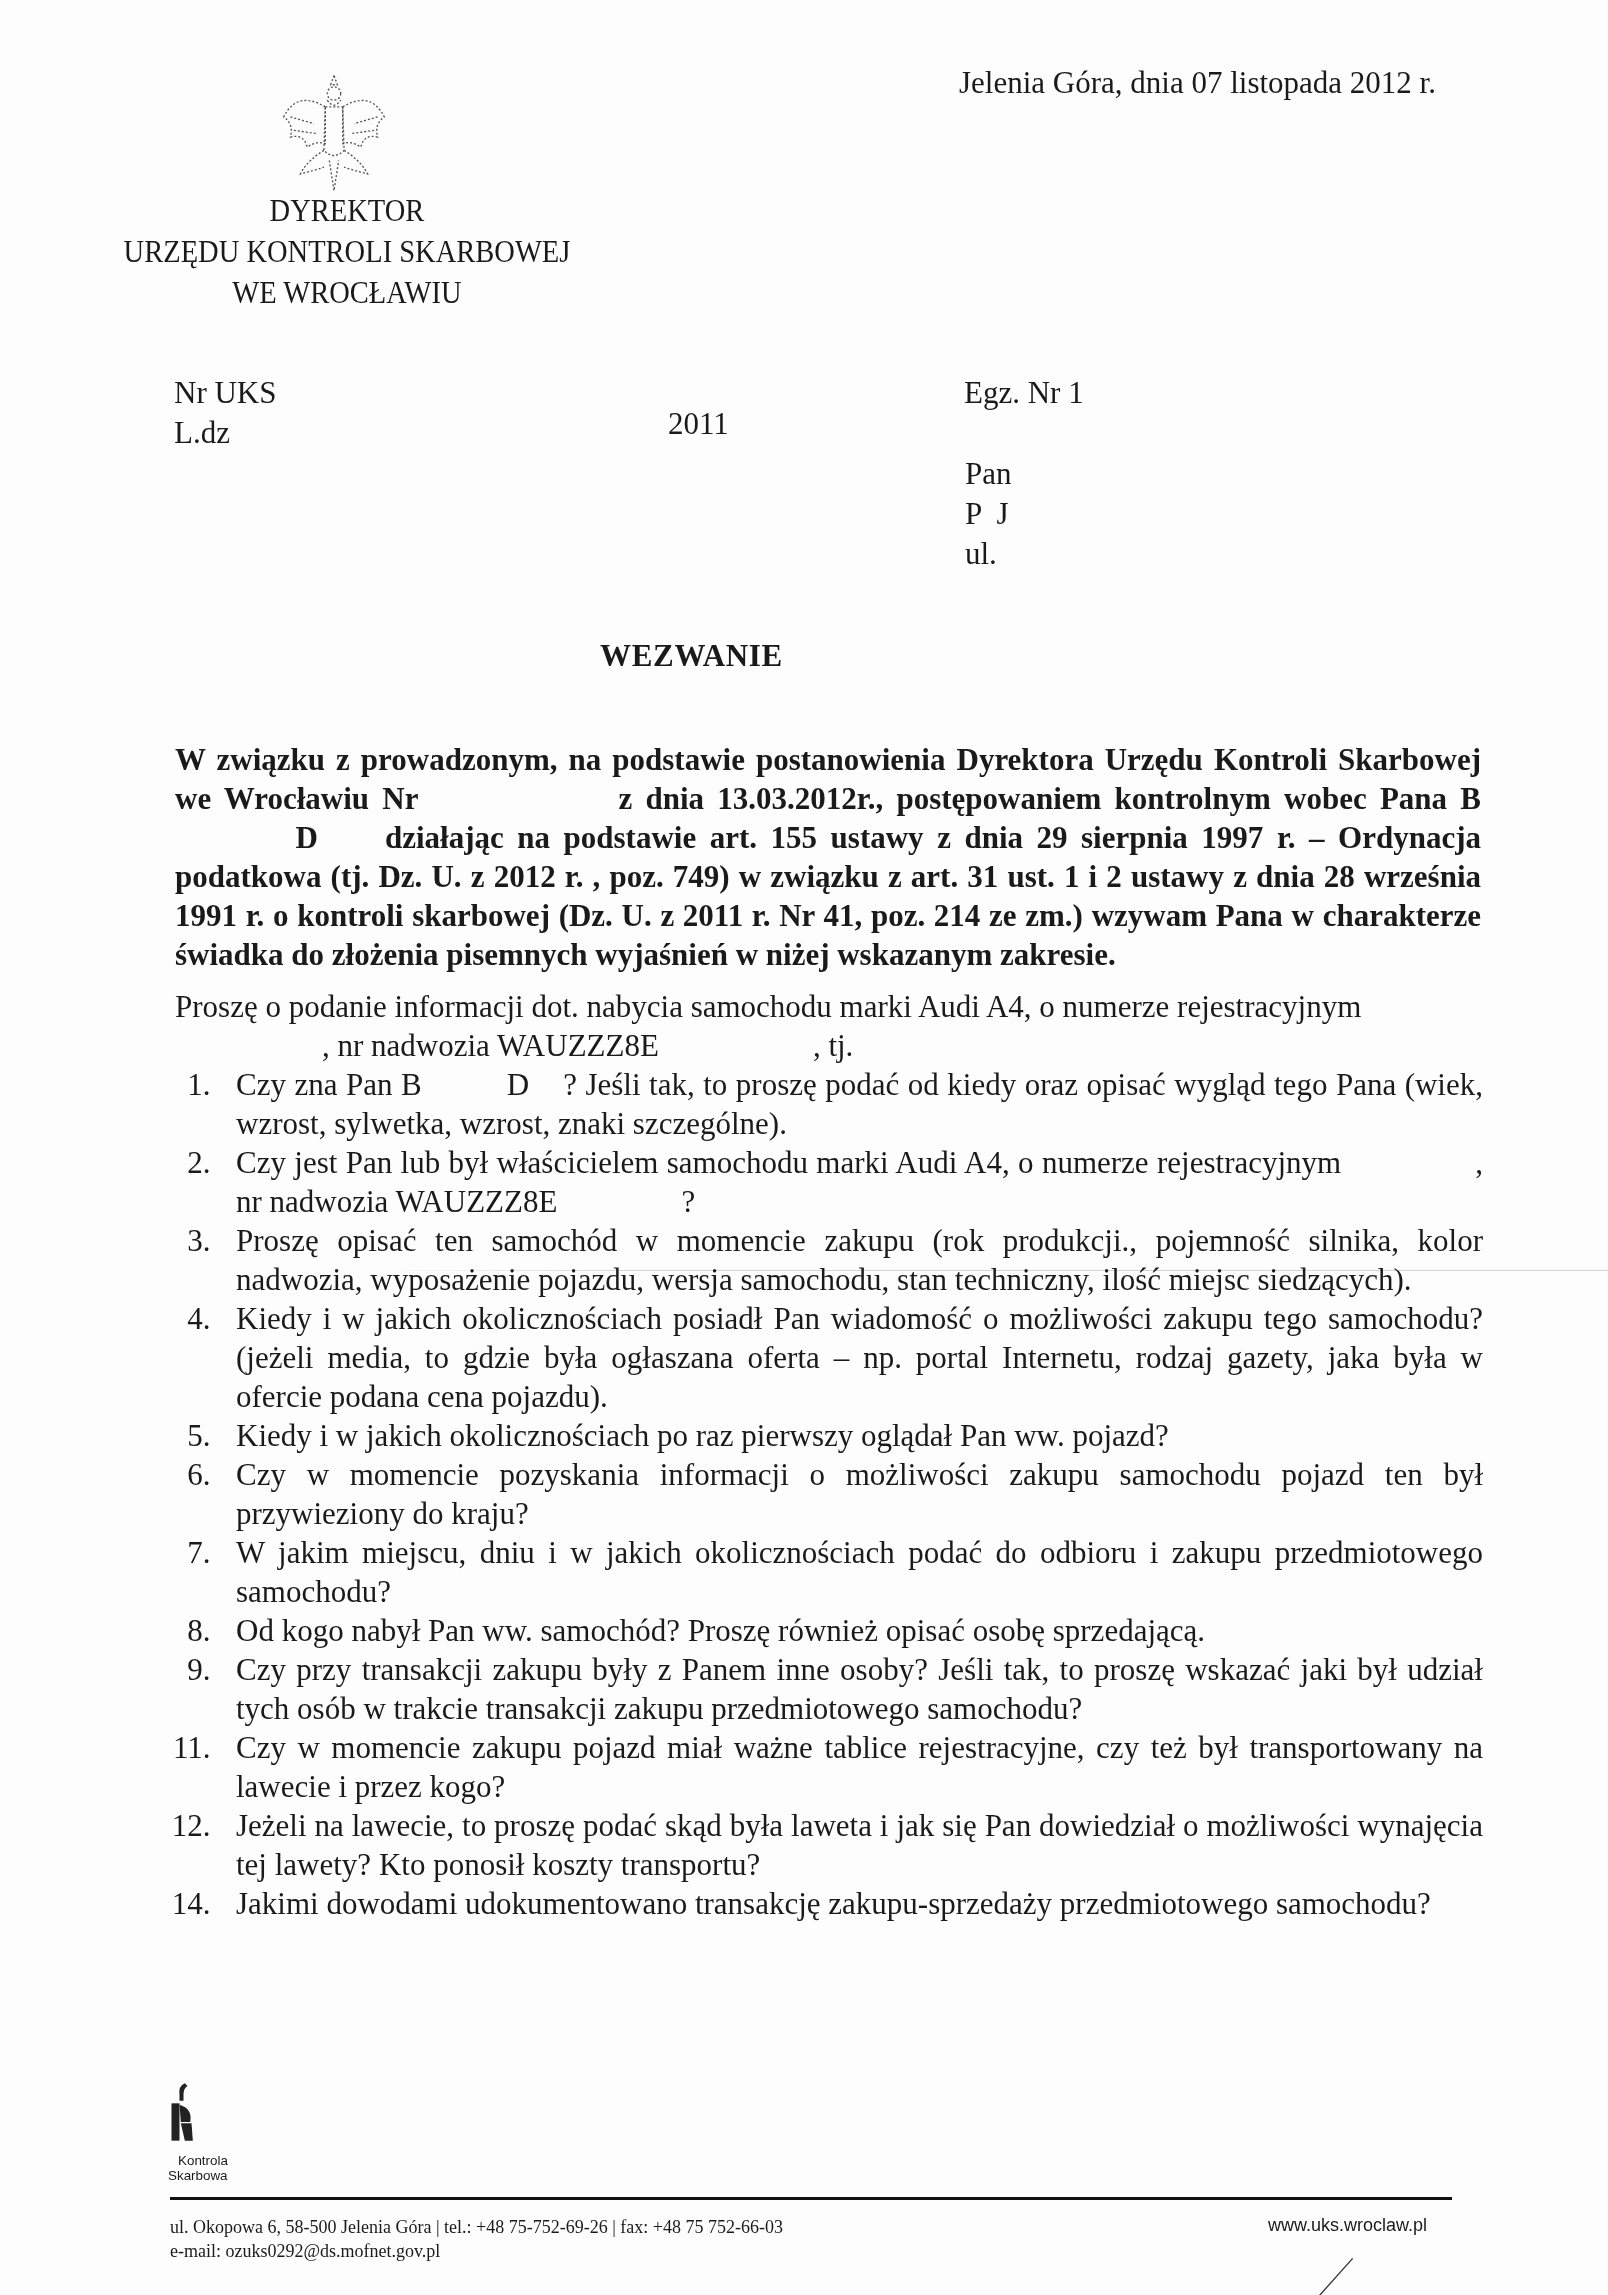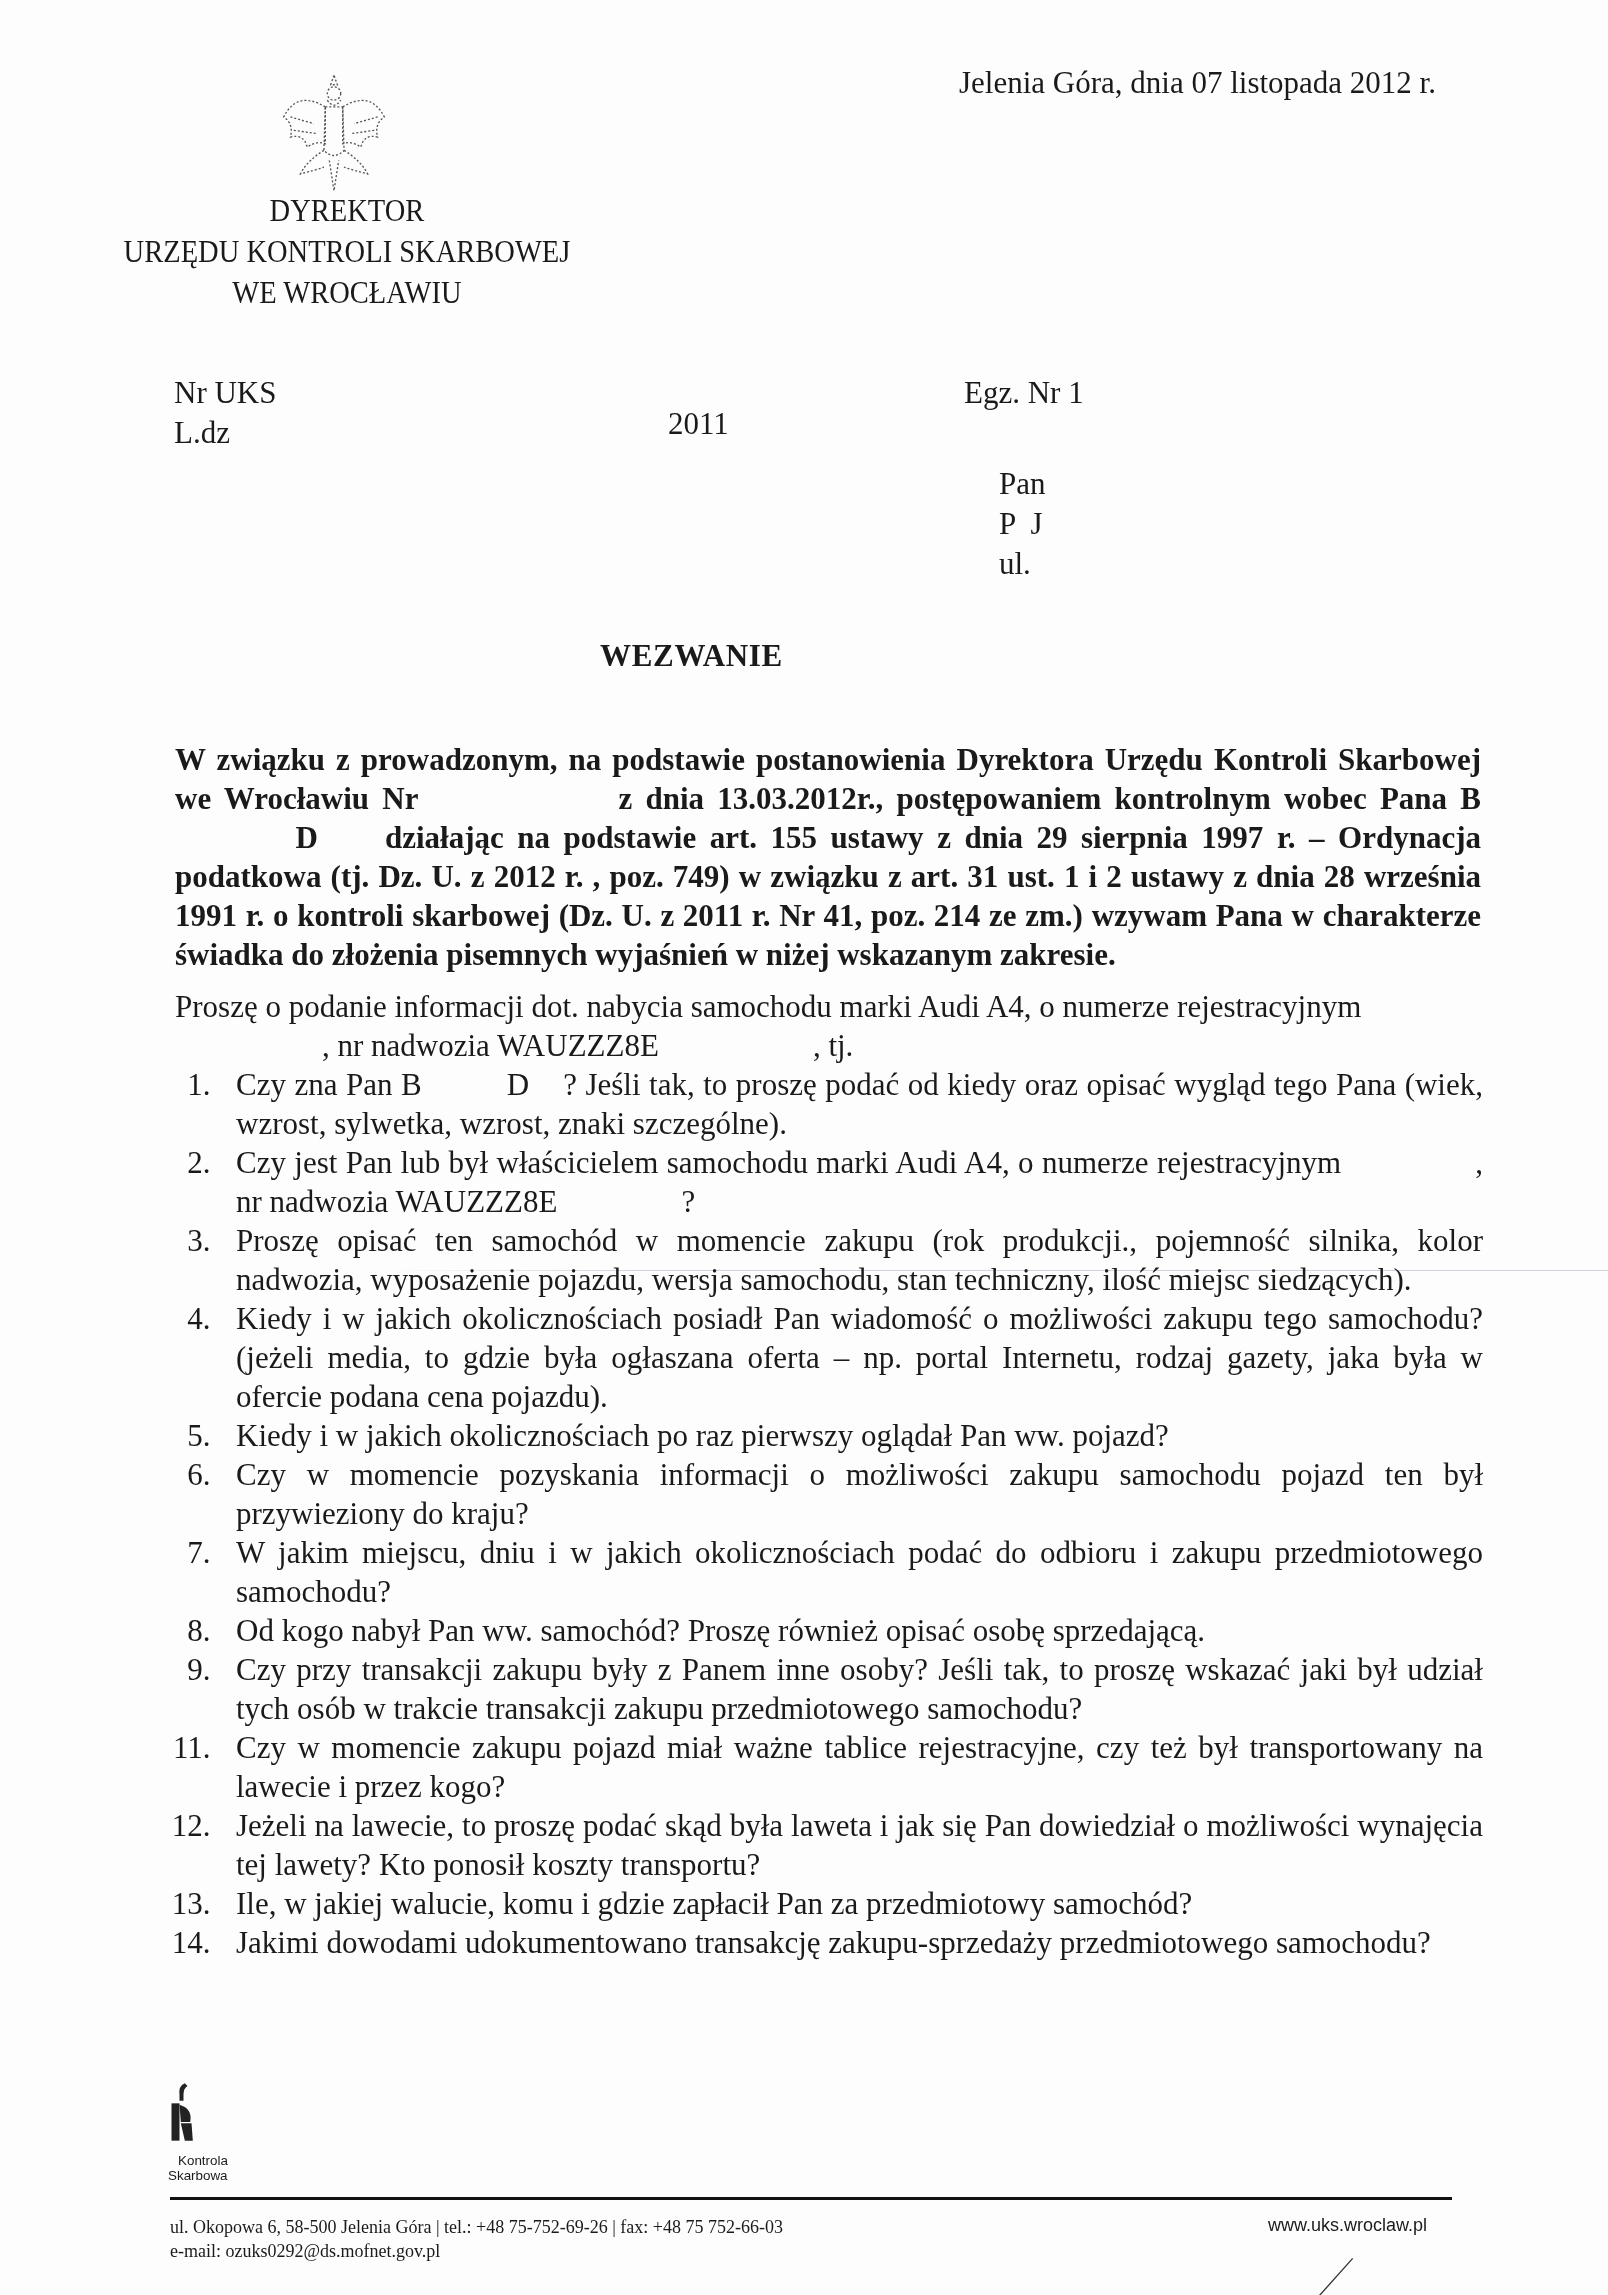--- a/index.html
+++ b/index.html
@@ -21,21 +21,21 @@
     font-size: 31px; line-height: 41px;
     transform: scaleX(0.92); transform-origin: center top;
   }
   .date-line { left: 959px; top: 65px; font-size: 31px; white-space: nowrap; }
 
   .ref-block { font-size: 31px; line-height: 40px; }
   .ref-uks { left: 174px; top: 373px; }
   .ref-year { left: 668px; top: 373px; margin-top: 31px; }
   .ref-ldz { left: 174px; top: 413px; }
   .copy-no { left: 964px; top: 373px; }
-  .addressee { left: 965px; top: 464px; font-size: 31px; line-height: 40px; margin-left: 34px; }
+  .addressee { left: 965px; top: 454px; font-size: 31px; line-height: 40px; }
 
   .title {
     left: 0; width: 1383px; top: 638px;
     text-align: center; font-size: 31px; font-weight: bold;
     letter-spacing: 0.7px;
   }
 
   
   .body-text {
     left: 175px; width: 1306px;
@@ -179,24 +179,20 @@
     </li>
   <li class="q">
       <span class="q-num">11.</span>
       <span class="q-text">Czy w momencie zakupu pojazd miał ważne tablice rejestracyjne, czy też był transportowany na lawecie i przez kogo?</span>
     </li>
   <li class="q">
       <span class="q-num">12.</span>
       <span class="q-text">Jeżeli na lawecie, to proszę podać skąd była laweta i jak się Pan dowiedział o możliwości wynajęcia tej lawety? Kto ponosił koszty transportu?</span>
     </li>
   <li class="q">
-      <span class="q-num">13.</span>
-      <span class="q-text">Ile, w jakiej walucie, komu i gdzie zapłacił Pan za przedmiotowy samochód?</span>
-    </li>
-  <li class="q">
       <span class="q-num">14.</span>
       <span class="q-text">Jakimi dowodami udokumentowano transakcję zakupu-sprzedaży przedmiotowego samochodu?</span>
     </li>
 </ol>
 
 <div class="abs ks-logo">
   <svg viewBox="0 0 46 90" width="31" height="60">
     <path d="M22 2 Q12 6 14 20 L14 28 L20 28 L20 18 Q20 10 26 6 Z" fill="#222"></path>
     <rect x="2" y="32" width="12" height="56" fill="#222"></rect>
     <path d="M14 34 Q34 40 30 60 L16 60 Z" fill="#222"></path>

